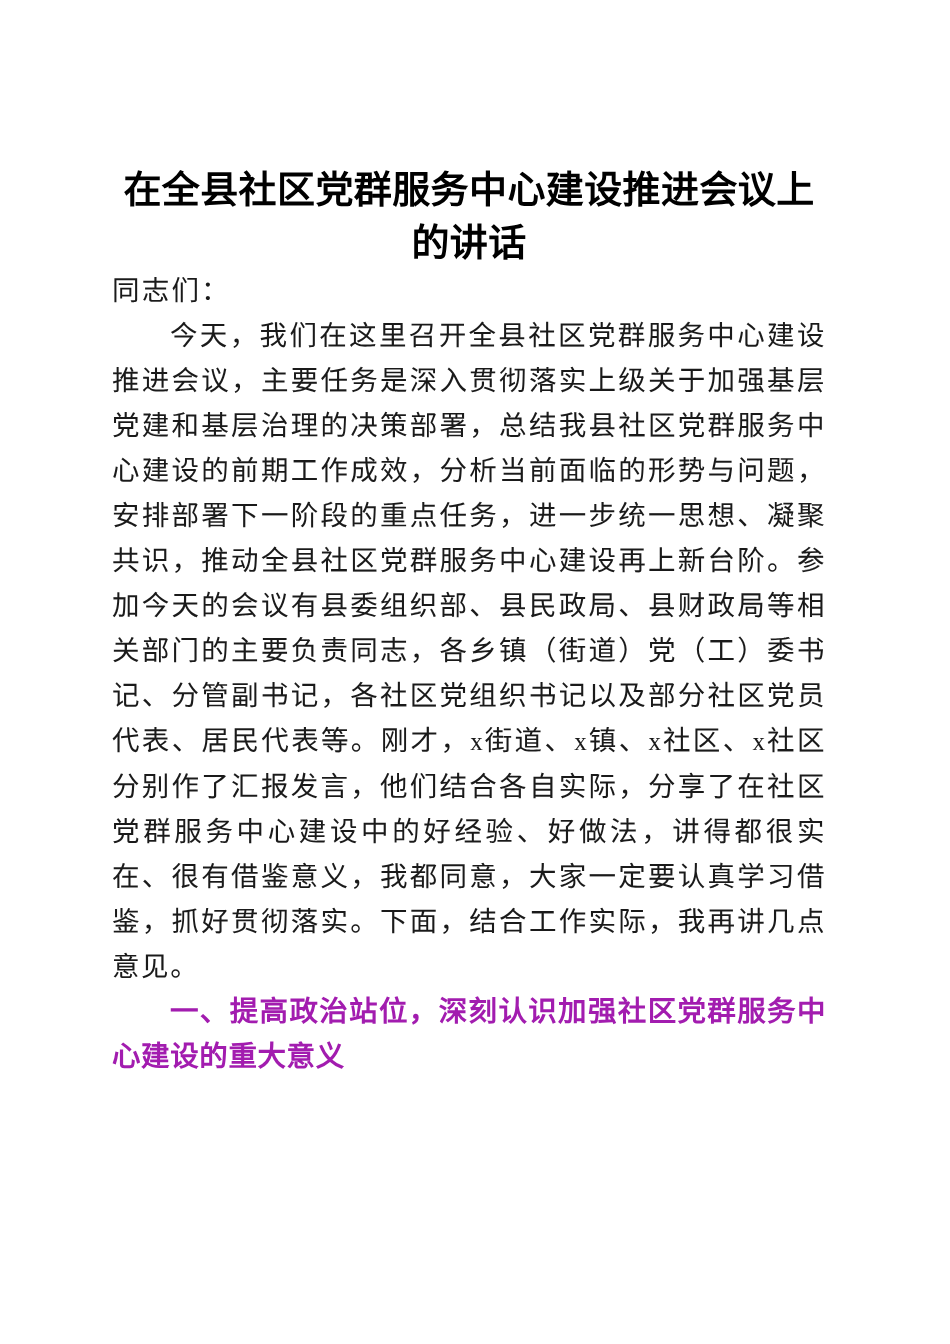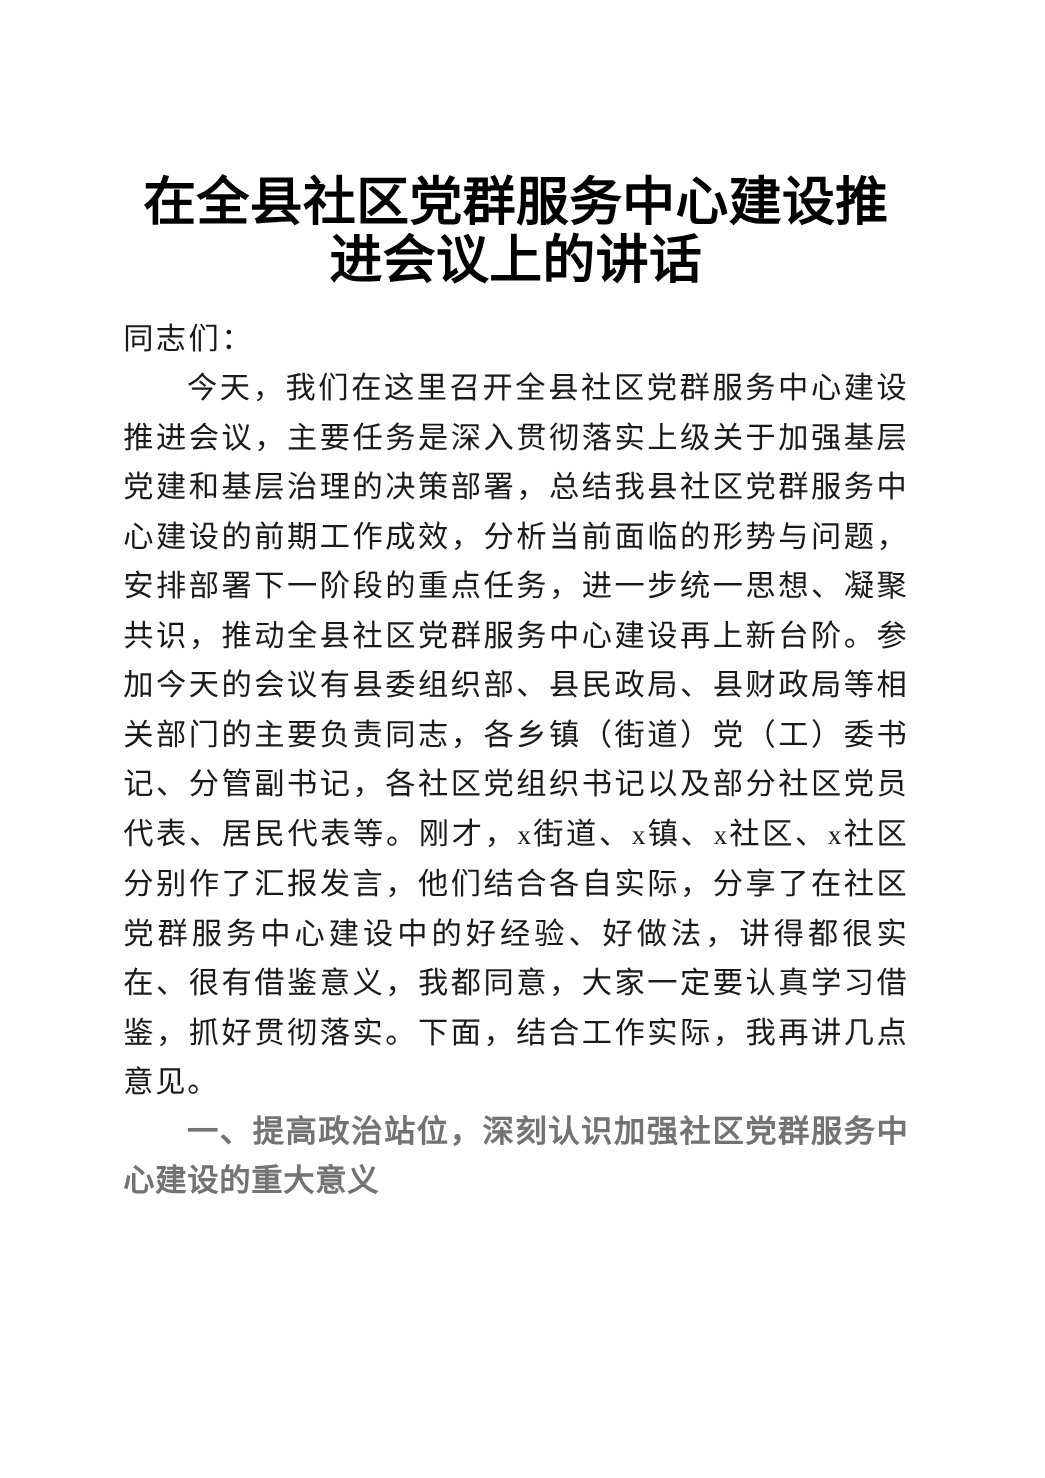--- a/index.html
+++ b/index.html
@@ -24,26 +24,26 @@
     height: 1344px;
     background: #ffffff;
     box-sizing: border-box;
     padding: 0;
   }
 
   
   .doc-title {
     position: absolute;
     left: 112px;
-    top: 126px;
+    top: 139px;
     width: 714px;
     text-align: center;
     font-family: "Liberation Serif", "DejaVu Serif", serif;
     font-weight: 700;
-    font-size: 48px;
+    font-size: 38px;
     line-height: 53px;
     letter-spacing: 0.4px;
     color: #000000;
     word-break: break-all;
   }
 
   
   .body-block {
     position: absolute;
     left: 112px;
@@ -63,40 +63,39 @@
     word-break: break-all;
     color: #1a1a1a;
     font-weight: 350;
     -webkit-text-stroke: 0.01px #1a1a1a;
   }
 
   p.para.salutation {
     text-indent: 0;
     letter-spacing: 2.2px;
     text-align: left;
-    margin-top: 18px;
   }
 
   p.para.indent {
     text-indent: 58px;
   }
 
   
   p.section-heading {
     margin: 0;
     font-family: "Liberation Sans", "DejaVu Sans", sans-serif;
     font-weight: 700;
     font-size: 28.5px;
     line-height: 45px;
     letter-spacing: 0.6px;
     text-indent: 58px;
     text-align: justify;
     text-justify: inter-character;
     word-break: break-all;
-    color: #737373;
+    color: #a21caf;
   }
 
   
   .latin {
     font-family: "Liberation Serif", "DejaVu Serif", serif;
     font-size: 25px;
     letter-spacing: 1.2px;
   }
 </style>
 </head>

